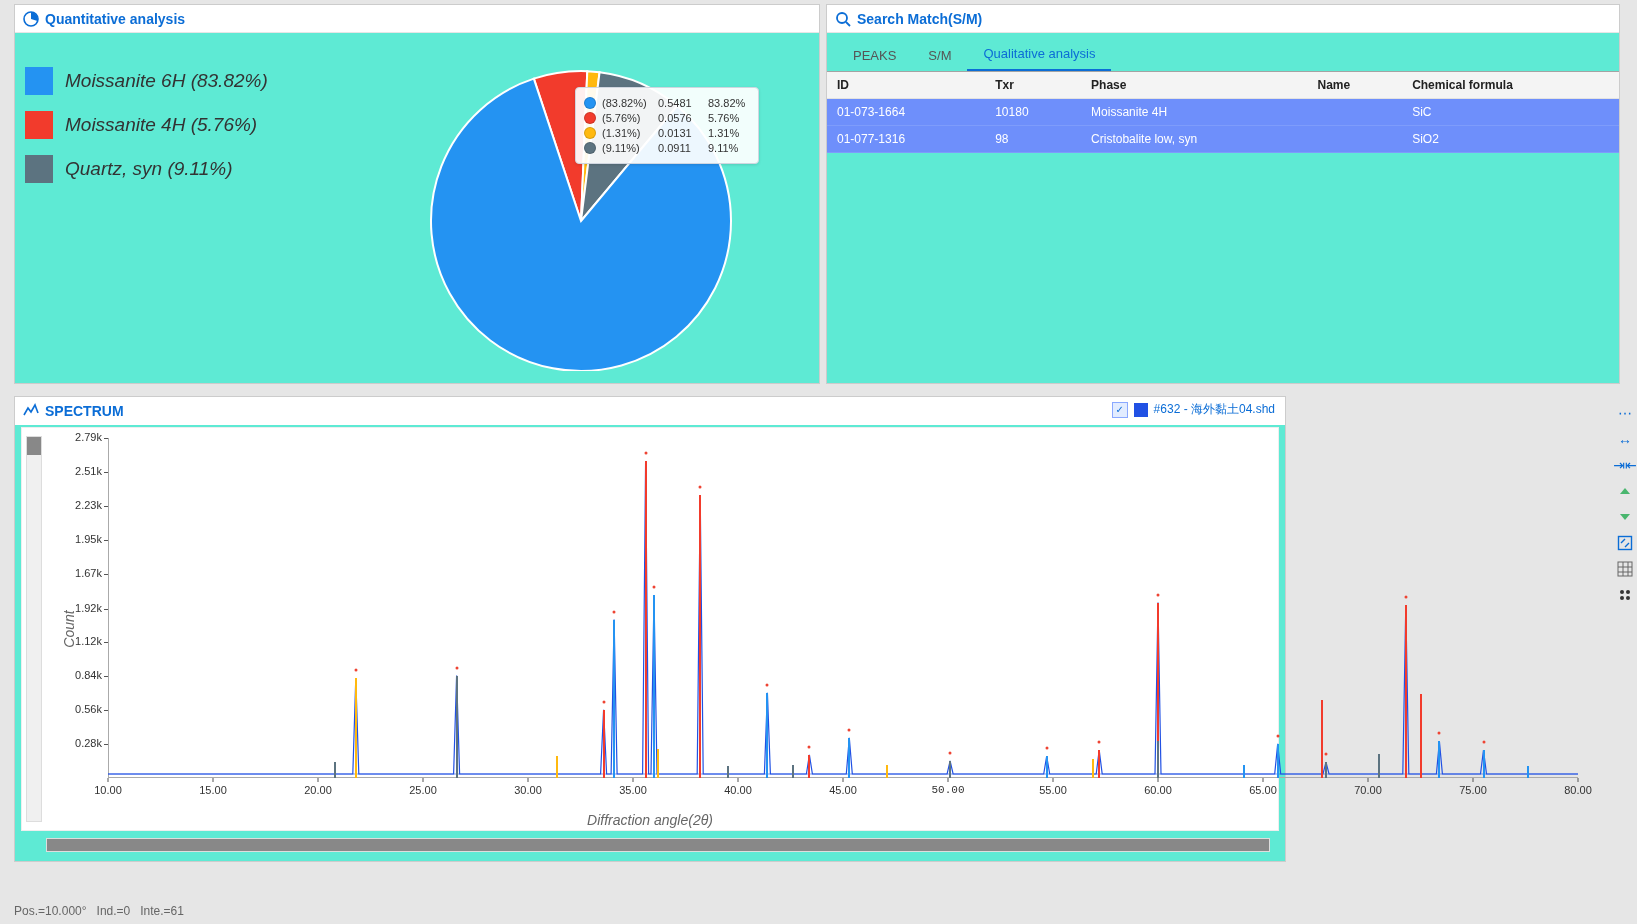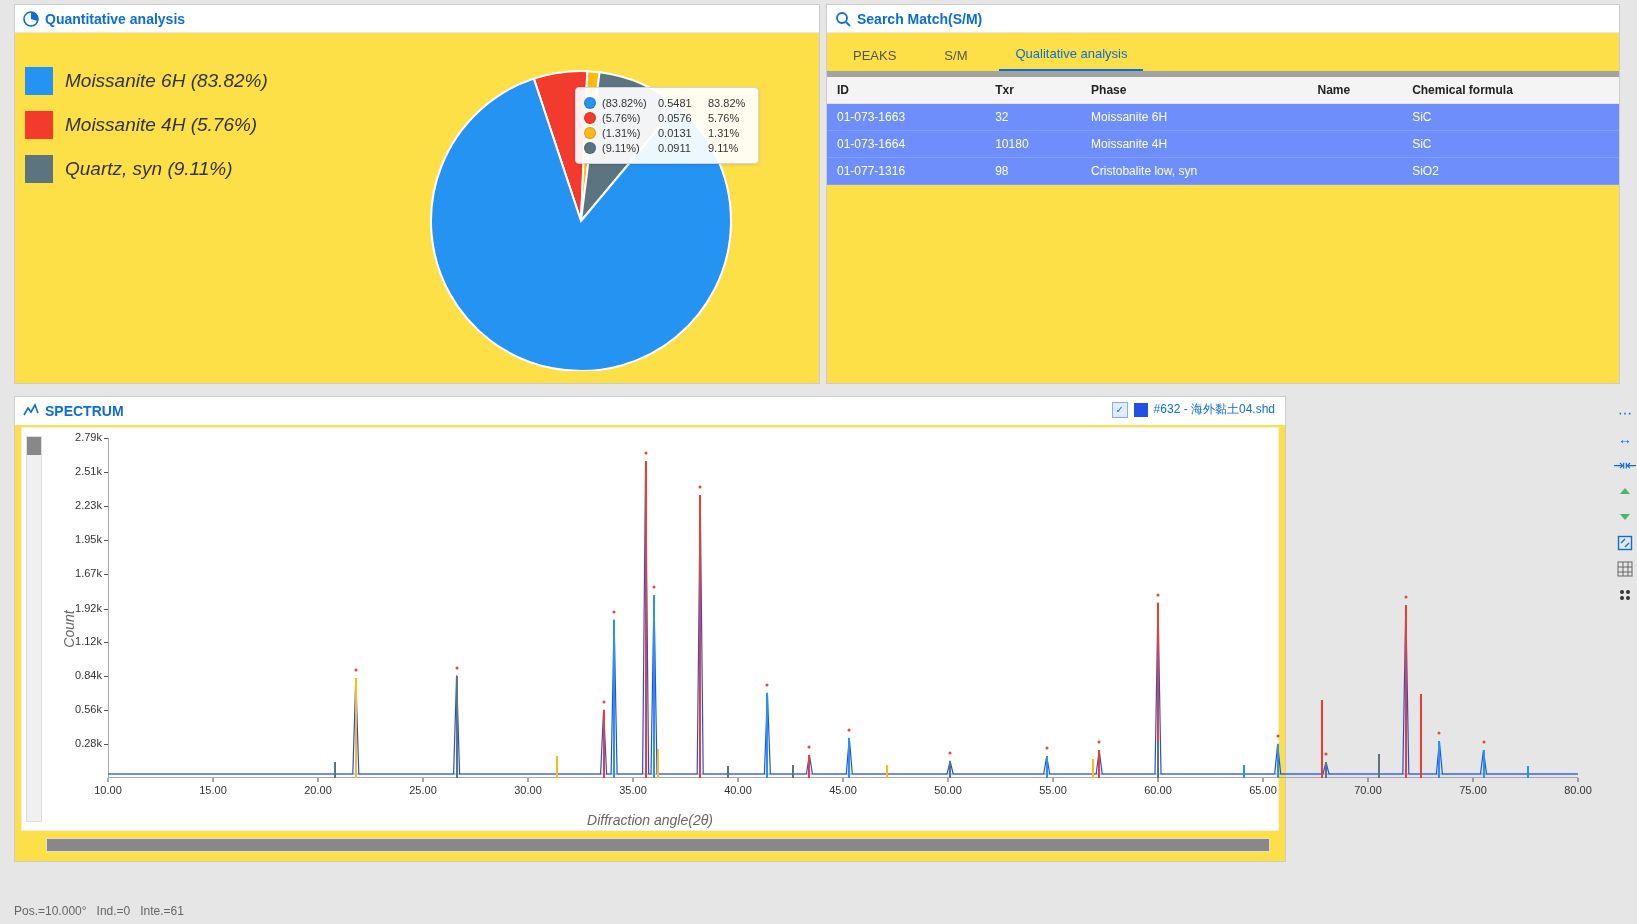--- a/index.html
+++ b/index.html
@@ -1,31 +1,31 @@
 <!DOCTYPE html>
 <html><head>
 <meta charset="utf-8">
 <style>
 html,body{margin:0;padding:0;font-family:"Segoe UI",Tahoma,sans-serif;font-size:13px;color:#333;background:#e6e6e6;}
 .app{width:1637px;height:924px;position:relative;background:#e6e6e6;}
-.panel{background:#fde047;border:1px solid #ccc;position:absolute;box-sizing:border-box;}
+.panel{background:#5eead4;border:1px solid #ccc;position:absolute;box-sizing:border-box;}
 .panel-header{height:28px;display:flex;align-items:center;gap:6px;padding:0 8px;border-bottom:1px solid #e6e6e6;background:#fff;box-sizing:border-box;}
 .panel-header .hicn{color:#0b6dd6;display:flex;align-items:center;}
 .panel-header .htxt{color:#0b6dd6;font-weight:600;font-size:14px;}
 
 .quant{left:14px;top:4px;width:806px;height:380px;}
 .search{left:826px;top:4px;width:794px;height:380px;}
 .spectrum{left:14px;top:396px;width:1272px;height:466px;}
 
 .sideicons{position:absolute;right:2px;top:404px;width:20px;display:flex;flex-direction:column;gap:8px;align-items:center;}
 .sideicons .ic{width:18px;height:18px;display:flex;align-items:center;justify-content:center;font-size:14px;color:#0b6dd6;cursor:pointer;}
 .ic .arrup{width:0;height:0;border-left:5px solid transparent;border-right:5px solid transparent;border-bottom:6px solid #49b66e;}
 .ic .arrdn{width:0;height:0;border-left:5px solid transparent;border-right:5px solid transparent;border-top:6px solid #49b66e;}
 
-.tabs{display:flex;gap:16px;height:38px;align-items:flex-end;padding:0 10px;border-bottom:6px solid #a3a3a3;}
+.tabs{display:flex;gap:0;height:38px;align-items:flex-end;padding:0 10px;border-bottom:1px solid #a3a3a3;}
 .tab{padding:8px 16px;font-size:13px;color:#555;cursor:pointer;}
 .tab.active{color:#0b6dd6;border-bottom:2px solid #0b6dd6;}
 
 .tbl{width:100%;border-collapse:collapse;font-size:12px;}
 .tbl th{text-align:left;padding:6px 10px;background:#f4f4f4;border-bottom:1px solid #e2e2e2;color:#222;font-weight:600;}
 .tbl td{padding:6px 10px;}
 .tbl tr.srow{background:#6e8ffb;color:#fff;}
 .tbl tr.srow td{border-bottom:1px solid #7e9cfb;}
 
 .legendL{position:absolute;left:10px;top:46px;width:360px;}
@@ -149,27 +149,20 @@
       <thead>
           <tr id="tHead">
             <th>ID</th>
             <th>Txr</th>
             <th>Phase</th>
             <th>Name</th>
             <th>Chemical formula</th>
           </tr>
         </thead>
       <tbody id="tBody">
-          <tr class="srow">
-            <td>01-073-1663</td>
-            <td>32</td>
-            <td>Moissanite 6H</td>
-            <td></td>
-            <td>SiC</td>
-          </tr>
           <tr class="srow">
             <td>01-073-1664</td>
             <td>10180</td>
             <td>Moissanite 4H</td>
             <td></td>
             <td>SiC</td>
           </tr>
           <tr class="srow">
             <td>01-077-1316</td>
             <td>98</td>
@@ -236,21 +229,21 @@
           <div class="xtick" style="left: 315px;">25.00</div>
           <div class="xtickL" style="left: 315px;"></div>
           <div class="xtick" style="left: 420px;">30.00</div>
           <div class="xtickL" style="left: 420px;"></div>
           <div class="xtick" style="left: 525px;">35.00</div>
           <div class="xtickL" style="left: 525px;"></div>
           <div class="xtick" style="left: 630px;">40.00</div>
           <div class="xtickL" style="left: 630px;"></div>
           <div class="xtick" style="left: 735px;">45.00</div>
           <div class="xtickL" style="left: 735px;"></div>
-          <div class="xtick" style="left: 840px;">50.00</div>
+          <div class="xtick" style="left: 840px; font-family: Liberation Mono, monospace;">50.00</div>
           <div class="xtickL" style="left: 840px;"></div>
           <div class="xtick" style="left: 945px;">55.00</div>
           <div class="xtickL" style="left: 945px;"></div>
           <div class="xtick" style="left: 1050px;">60.00</div>
           <div class="xtickL" style="left: 1050px;"></div>
           <div class="xtick" style="left: 1155px;">65.00</div>
           <div class="xtickL" style="left: 1155px;"></div>
           <div class="xtick" style="left: 1260px; margin-top: 16px;">70.00</div>
           <div class="xtickL" style="left: 1260px;"></div>
           <div class="xtick" style="left: 1365px;">75.00</div>

